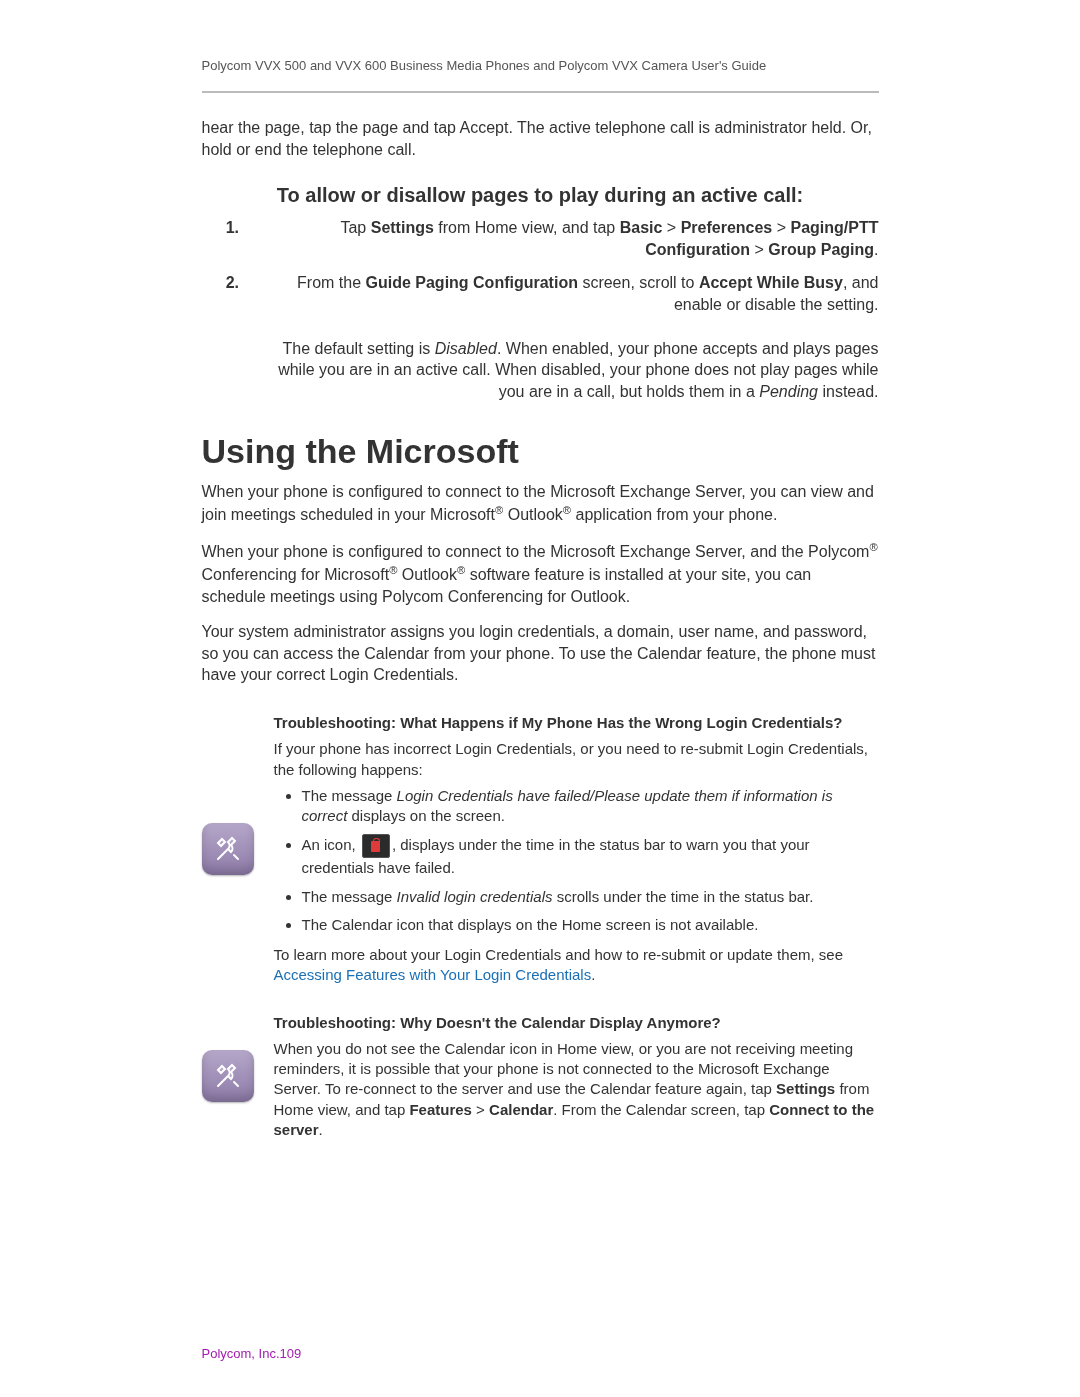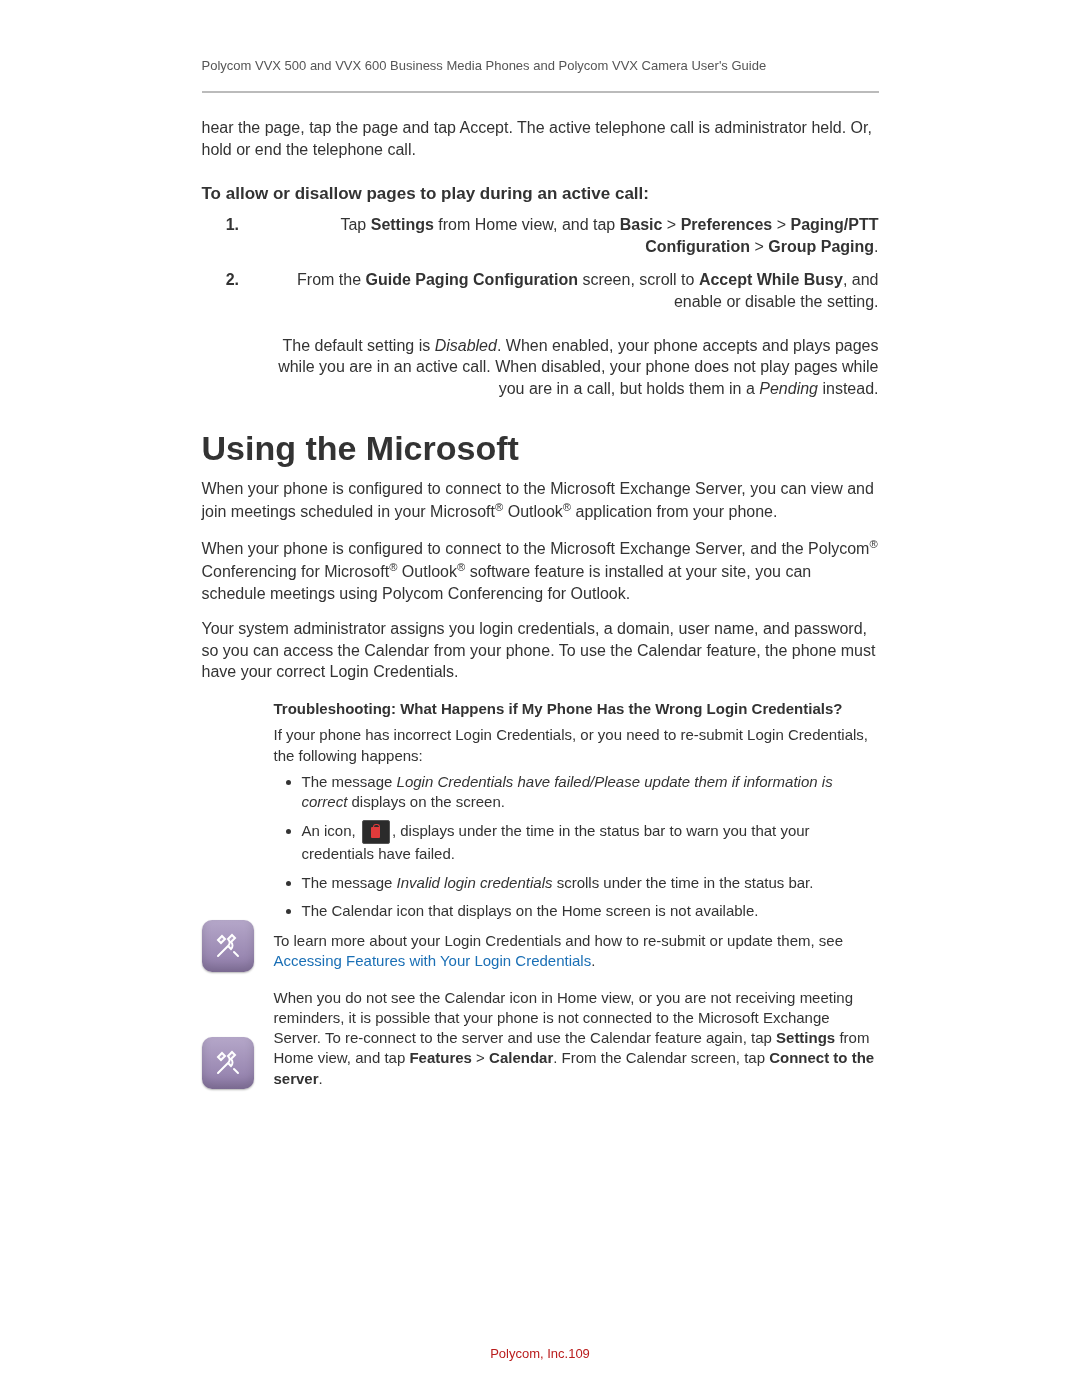--- a/index.html
+++ b/index.html
@@ -27,22 +27,23 @@
     border-top: 2px solid #bbb;
     margin: 0 0 24px 0;
   }
   .body-text {
     font-size: 16px;
     line-height: 1.35;
     margin: 0 0 14px 0;
   }
   .bold-lead {
     font-weight: bold;
-    font-size: 17px;
+    font-size: 20px;
     margin: 24px 0 10px 0;
+    text-align: center;
   }
   ol.steps {
     margin: 0 0 14px 0;
     padding-left: 42px;
     text-align: right;
   }
   ol.steps > li {
     font-size: 16px;
     line-height: 1.35;
     margin-bottom: 12px;
@@ -55,22 +56,22 @@
     margin-top: 22px;
   }
   h1.section-heading {
     font-size: 34px;
     font-weight: bold;
     margin: 30px 0 10px 0;
   }
   sup { font-size: 0.7em; }
   .callout {
     display: flex;
-    align-items: flex-end;
-    margin-top: 16px;
+    align-items: center;
+    margin-top: 27px;
   }
   .callout-icon {
     flex: 0 0 58px;
     margin-right: 14px;
   }
   .callout-icon-box {
     width: 52px;
     height: 52px;
     border-radius: 10px;
     background: linear-gradient(180deg, #b5a7c9 0%, #8e7ba8 100%);
@@ -126,23 +127,23 @@
     border-bottom: none;
     border-radius: 3px 3px 0 0;
   }
   a.link { color: #1a6fb5; text-decoration: none; }
   .footer {
     position: absolute;
     bottom: 36px;
     left: 110px;
     right: 110px;
     display: flex;
-    justify-content: center;
+    justify-content: flex-start;
     font-size: 13px;
-    color: #b91c1c;
+    color: #a21caf;
   }
   em { font-style: italic; }
   b { font-weight: bold; }
 </style>
 </head>
 <body>
 
 <div class="page">
 
   <div class="running-header">Polycom VVX 500 and VVX 600 Business Media Phones and Polycom VVX Camera User's Guide</div>
@@ -213,20 +214,21 @@
     <div class="callout-icon">
       <div class="callout-icon-box">
         <svg width="34" height="34" viewBox="0 0 34 34" fill="none" stroke="#fff" stroke-width="2" stroke-linecap="round">
           <path d="M7 27 L17 17 M17 17 C19 15 19 12 17 10 L21 6 L24 9 L20 13 C22 15 22 18 20 20 Z" fill="rgba(255,255,255,0.15)"></path>
           <path d="M11 7 L14 10 L10 14 L7 11 Z" fill="rgba(255,255,255,0.15)"></path>
           <path d="M23 23 L27 27"></path>
         </svg>
       </div>
     </div>
     <div class="callout-body">
+      <div class="callout-title">Troubleshooting: Why Doesn't the Calendar Display Anymore?</div>
       <div>
         <span>When you do not see the Calendar icon in Home view, or you are not receiving meeting reminders, it is possible that your phone is not connected to the Microsoft Exchange Server. To re-connect to the server and use the Calendar feature again, tap </span><b>Settings</b><span> from Home view, and tap </span><b>Features</b><span> &gt; </span><b>Calendar</b><span>. From the Calendar screen, tap </span><b>Connect to the server</b><span>.</span>
       </div>
     </div>
   </div>
 
   <div class="footer">
     <span>Polycom, Inc.</span>
     <span>109</span>
   </div>

